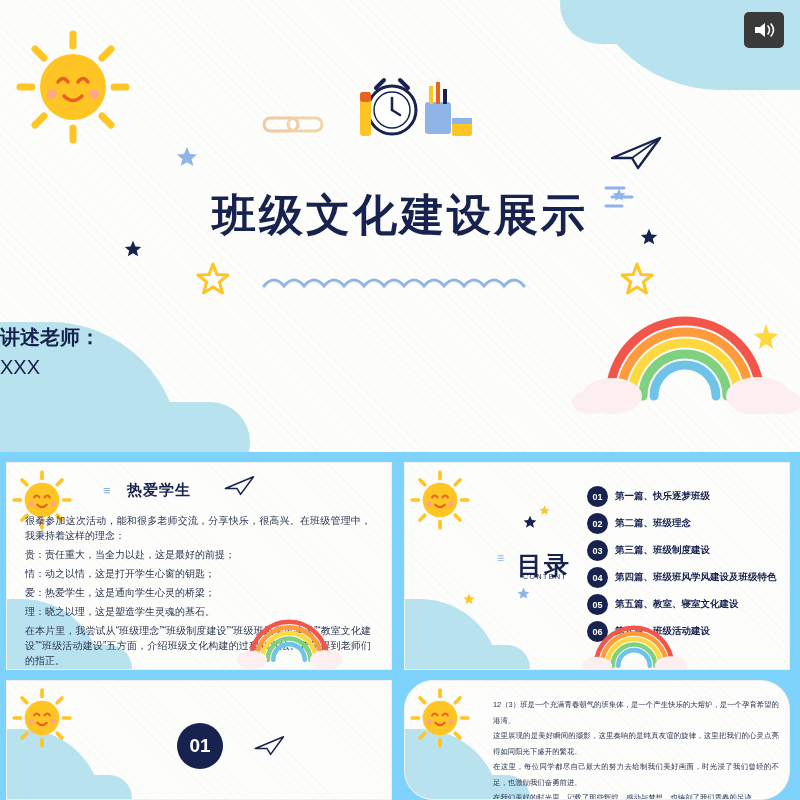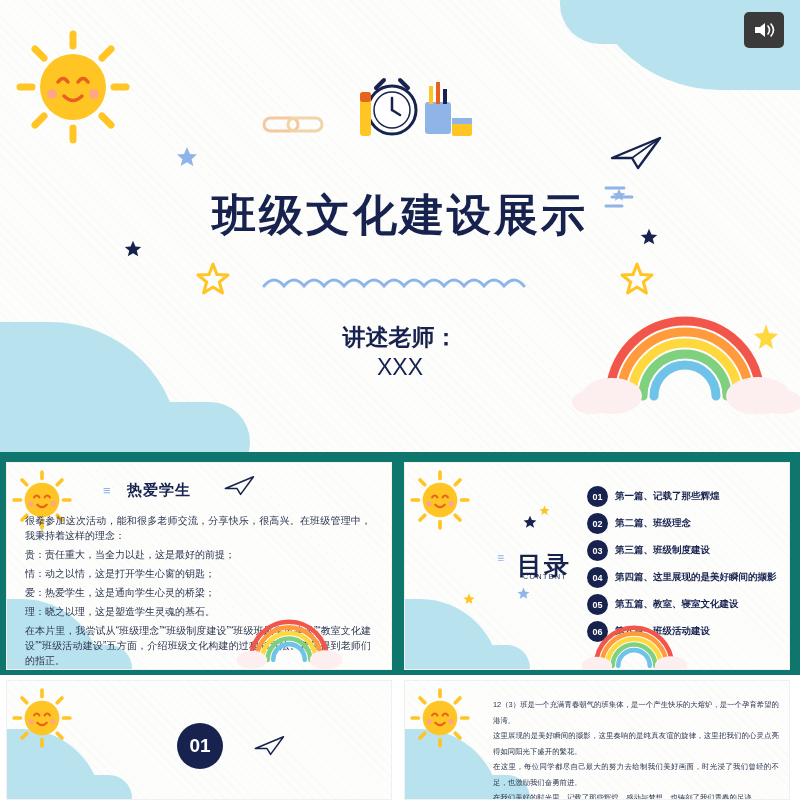--- a/index.html
+++ b/index.html
@@ -4,22 +4,22 @@
 <style>
   * { box-sizing: border-box; margin: 0; padding: 0; }
   html, body {
     width: 800px; height: 800px;
     background: #ffffff;
     font-family: "Liberation Sans", sans-serif;
     overflow: hidden;
   }
   .page {
     position: relative;
-    width: 800px; height: 675px;
-    background: #0f766e;
+    width: 800px; height: 800px;
+    background: #7dd3fc;
   }
 
   
   .slide-hero {
     position: absolute; left: 0; top: 0;
     width: 800px; height: 452px;
     background: #fdfdfb;
     overflow: hidden;
   }
   
@@ -72,23 +72,23 @@
 
   .hero-title {
     position: absolute; left: 0; top: 186px; width: 800px;
     text-align: center;
     font-size: 44px; font-weight: bold;
     color: #17224f;
     letter-spacing: 3px;
   }
   .hero-sub {
     position: absolute; left: 0; top: 322px; width: 800px;
-    text-align: center;
+    text-align: left;
     color: #17224f;
-    font-size: 23px; font-weight: bold;
+    font-size: 20px; font-weight: bold;
     line-height: 30px;
   }
   .hero-sub .val { display: block; font-weight: normal; }
 
   .wave-row {
     position: absolute; left: 262px; top: 272px;
     width: 280px; height: 20px;
     color: #8fb4e8;
   }
 
@@ -104,21 +104,21 @@
     content: "";
     position: absolute; inset: 0;
     background-image: repeating-linear-gradient(45deg,
       rgba(0,0,0,0.015) 0px, rgba(0,0,0,0.015) 1px,
       transparent 1px, transparent 7px);
     pointer-events: none;
   }
   .m1 { left: 6px;  top: 462px; }
   .m2 { left: 404px; top: 462px; }
   .m3 { left: 6px;  top: 680px; height: 120px; }
-  .m4 { left: 404px; top: 680px; height: 120px; }
+  .m4 { left: 404px; top: 680px; height: 120px; border-radius: 29px; }
 
   .mini-cloud-bl {
     position: absolute; left: -45px; bottom: -30px;
     width: 140px; height: 100px;
     background: #b9e2ef;
     border-radius: 0 80px 0 0;
   }
   .mini-cloud-bl2 {
     position: absolute; left: 55px; bottom: -22px;
     width: 70px; height: 46px;
@@ -419,33 +419,33 @@
       <polygon points="11,1 14,8 21,8.6 15.6,13.2 17.4,20 11,16.2 4.6,20 6.4,13.2 1,8.6 8,8" fill="#FFC524"></polygon>
     </svg>
 
     <div class="toc-bars">≡</div>
     <div class="toc-title">目录</div>
     <div class="toc-title-en">CONTENT</div>
 
     <div class="toc-list">
       <div class="toc-item">
         <div class="toc-num">01</div>
-        <div class="toc-label">第一篇、记载了那些辉煌</div>
+        <div class="toc-label">第一篇、快乐逐梦班级</div>
       </div>
       <div class="toc-item">
         <div class="toc-num">02</div>
         <div class="toc-label">第二篇、班级理念</div>
       </div>
       <div class="toc-item">
         <div class="toc-num">03</div>
         <div class="toc-label">第三篇、班级制度建设</div>
       </div>
       <div class="toc-item">
         <div class="toc-num">04</div>
-        <div class="toc-label">第四篇、这里展现的是美好瞬间的撷影</div>
+        <div class="toc-label">第四篇、班级班风学风建设及班级特色</div>
       </div>
       <div class="toc-item">
         <div class="toc-num">05</div>
         <div class="toc-label">第五篇、教室、寝室文化建设</div>
       </div>
       <div class="toc-item">
         <div class="toc-num">06</div>
         <div class="toc-label">第六篇、班级活动建设</div>
       </div>
     </div>

